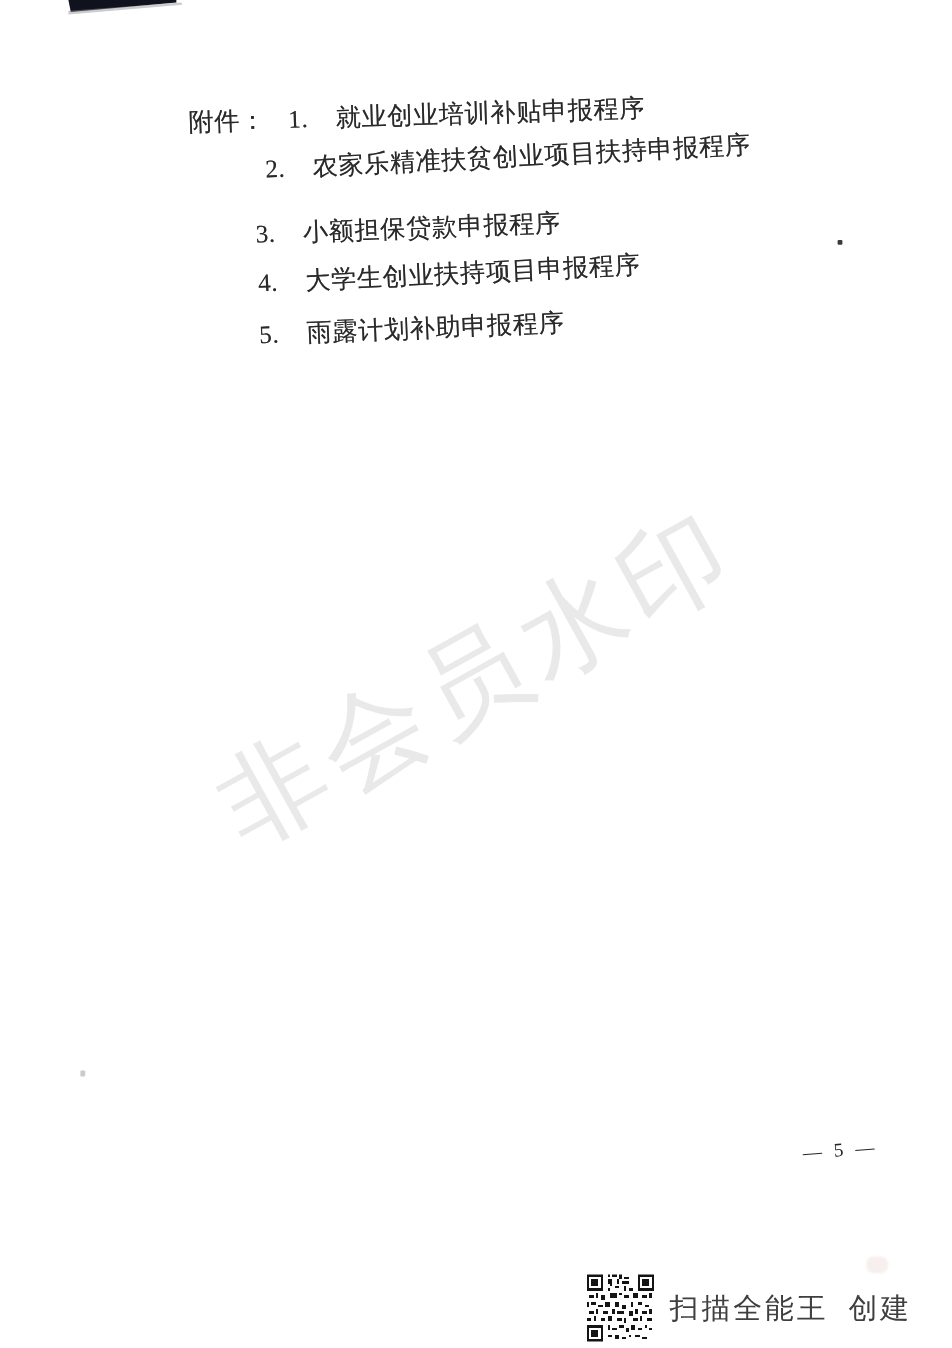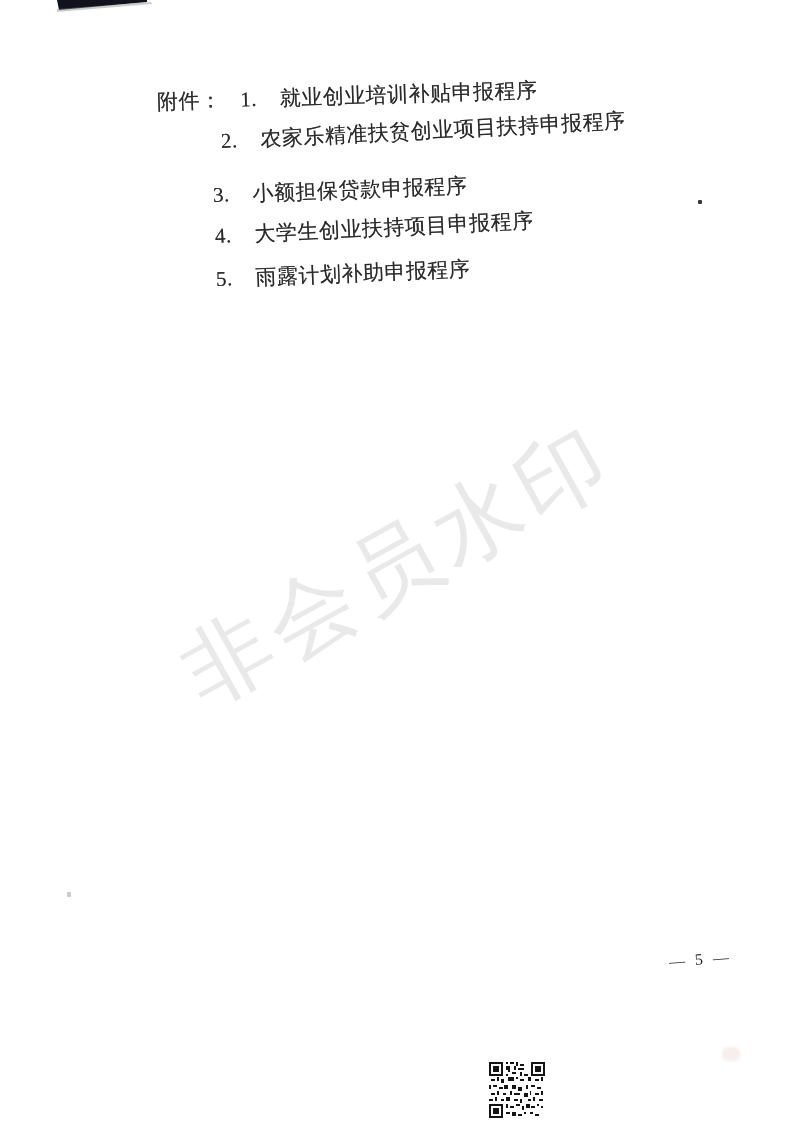--- a/index.html
+++ b/index.html
@@ -131,15 +131,16 @@
   <div class="footer">
     <svg width="56" height="56" viewBox="0 0 29 29" aria-hidden="true" shape-rendering="crispEdges">
       <rect width="29" height="29" fill="#ffffff"></rect>
 
       <path fill="#141414" d="M0 0h7v7H0z M22 0h7v7h-7z M0 22h7v7H0z"></path>
       <path fill="#ffffff" d="M1 1h5v5H1z M23 1h5v5h-5z M1 23h5v5H1z"></path>
       <path fill="#141414" d="M2 2h3v3H2z M24 2h3v3h-3z M2 24h3v3H2z"></path>
 
       <path fill="#141414" d="M9 0h1v1H9z M11 0h2v1h-2z M14 0h1v2h-1z M16 1h2v1h-2z M9 2h2v2H9z M13 2h1v2h-1z M15 3h3v1h-3z M10 4h1v1h-1z M12 5h2v1h-2z M16 5h1v2h-1z M9 6h1v1H9z M18 6h2v1h-2z M1 9h2v1H1z M4 8h1v2H4z M6 9h2v2H6z M10 8h3v2h-3z M14 8h1v1h-1z M16 9h2v1h-2z M20 8h2v2h-2z M24 9h2v1h-2z M27 8h1v2h-1z M0 12h1v2H0z M2 12h2v1H2z M5 13h2v1H5z M8 12h2v2H8z M12 12h2v2h-2z M15 13h2v2h-2z M19 12h1v2h-1z M22 12h2v1h-2z M25 13h2v1h-2z M1 16h2v1H1z M4 15h1v2H4z M7 16h2v1H7z M11 15h1v2h-1z M13 16h3v1h-3z M18 16h2v2h-2z M21 15h1v2h-1z M24 16h2v1h-2z M27 15h1v2h-1z M0 19h2v1H0z M3 18h1v2H3z M6 19h2v1H6z M9 18h2v2H9z M13 19h2v1h-2z M16 19h1v2h-1z M20 19h2v1h-2z M23 18h1v2h-1z M26 19h2v1h-2z M9 22h1v2H9z M11 23h2v1h-2z M14 22h2v1h-2z M17 23h1v2h-1z M19 22h2v2h-2z M22 23h2v1h-2z M25 22h1v1h-1z M27 23h1v1h-1z M9 26h2v1H9z M12 26h2v2h-2z M15 27h2v1h-2z M18 26h1v1h-1z M21 26h2v1h-2z M24 27h2v1h-2z"></path>
     </svg>
+    <span class="credit">扫描全能王 创建</span>
   </div>
 
 </div>
 
 </body></html>

